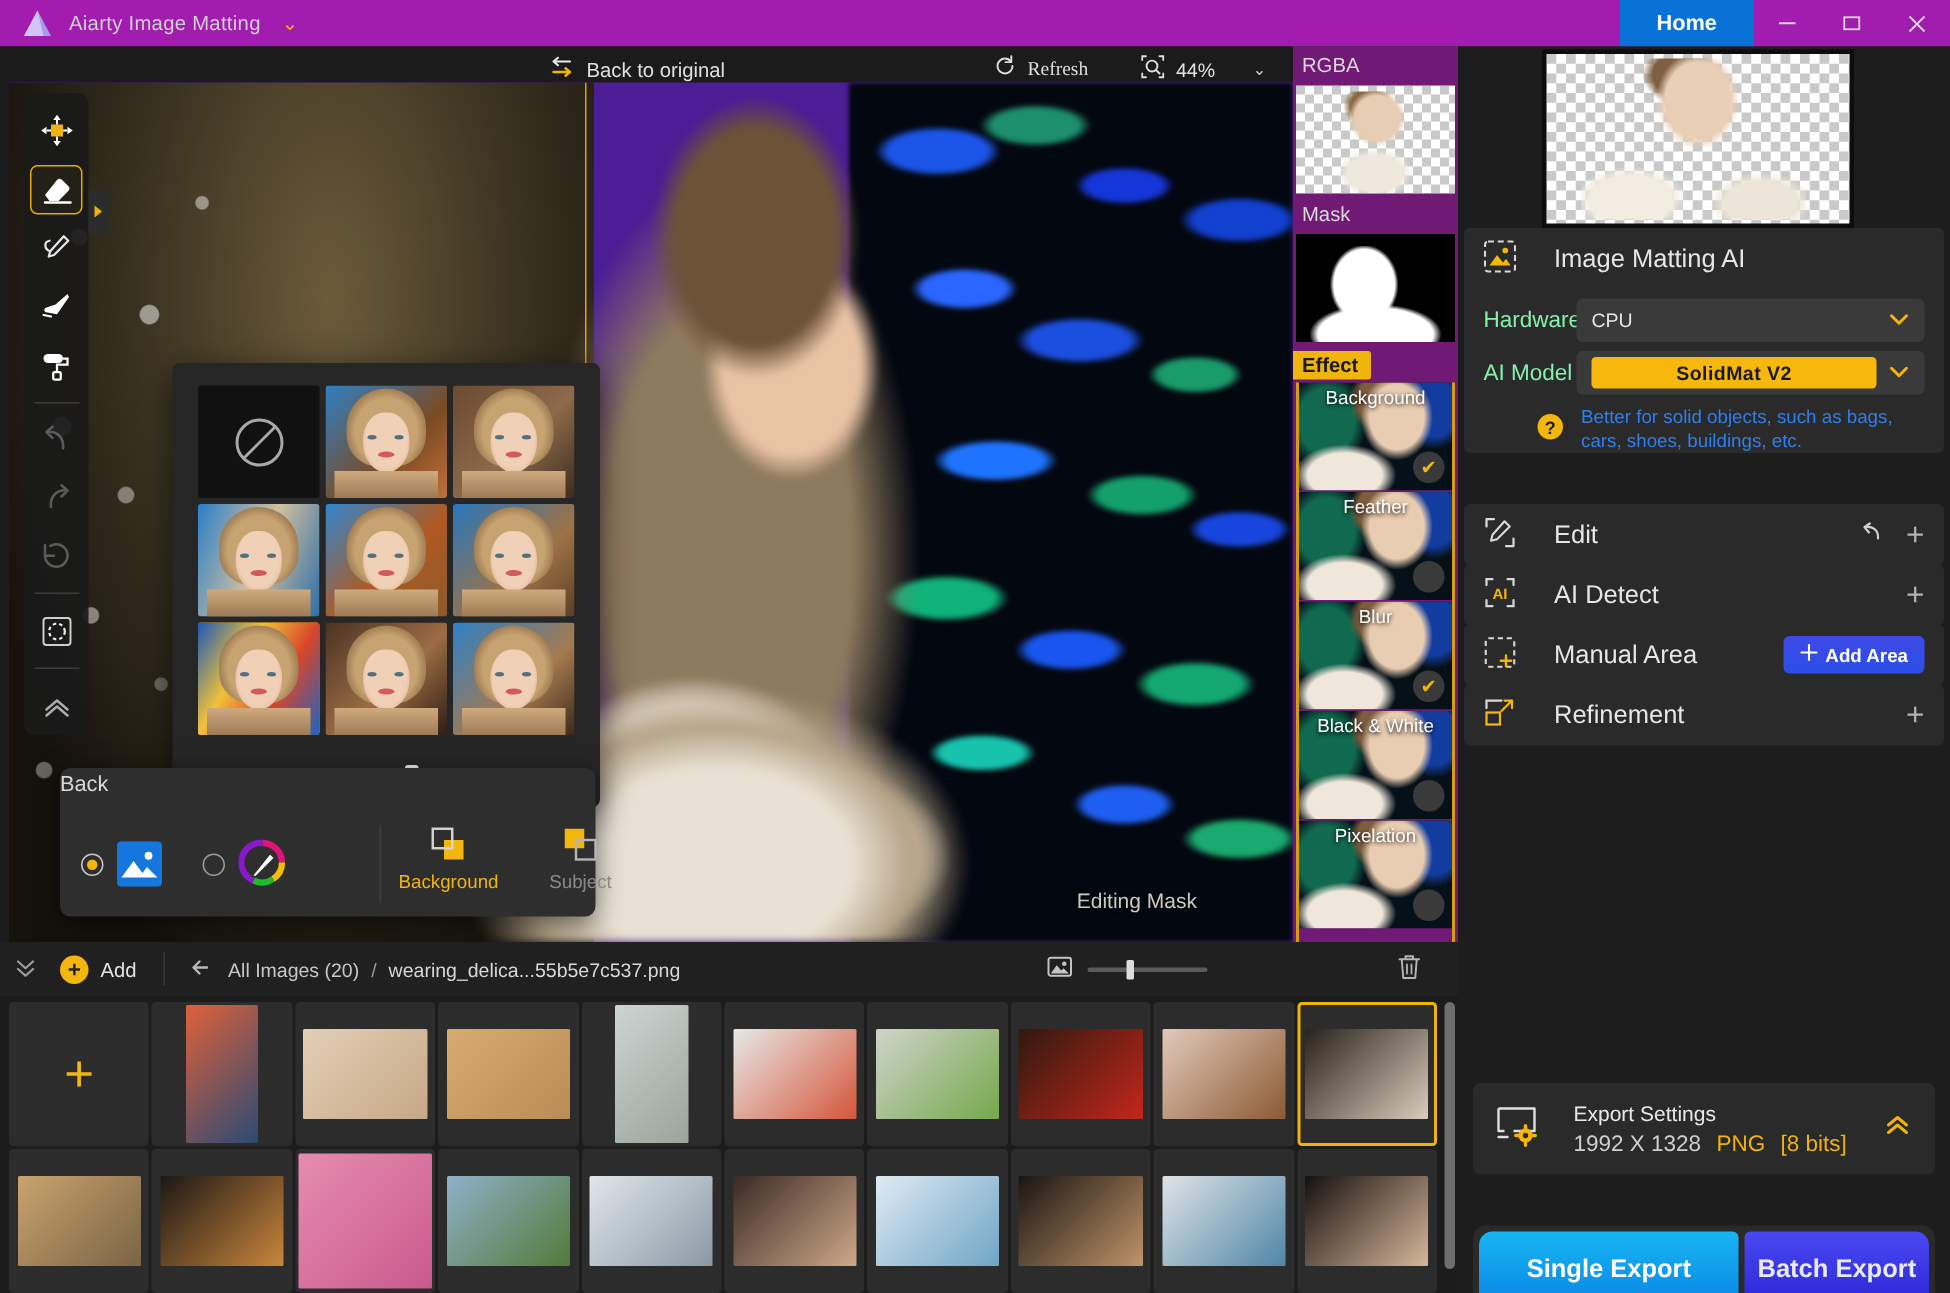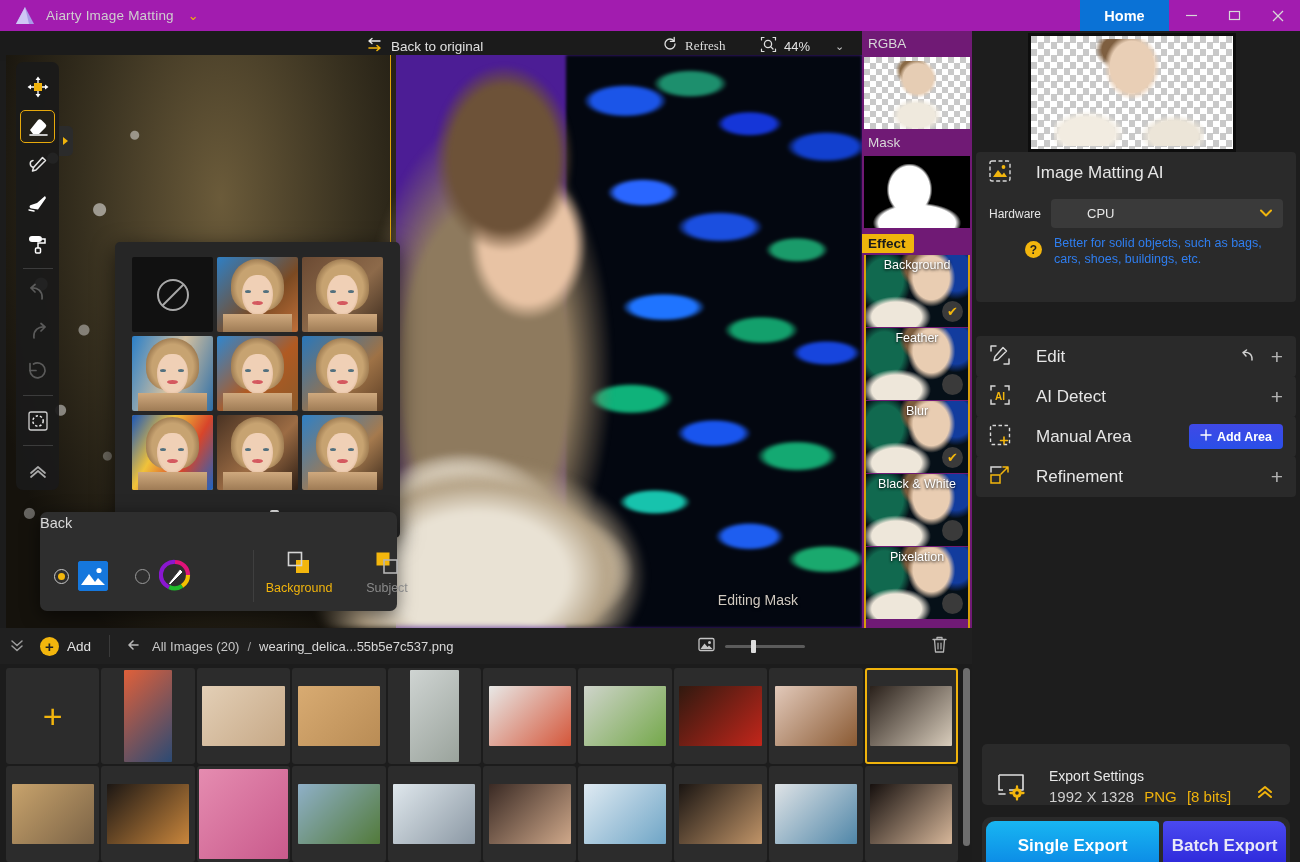--- a/index.html
+++ b/index.html
@@ -220,41 +220,41 @@
         radial-gradient(ellipse 30px 24px at 44% 10%, #7e5f40 0 60%, transparent 84%),
         radial-gradient(ellipse 44px 26px at 22% 88%, #f2ece1 0 62%, transparent 86%),
         radial-gradient(ellipse 40px 24px at 80% 90%, #ece5d8 0 60%, transparent 86%);}
   .sect{ position:absolute; left:4px; width:320px; background:#2a2a2a; border-radius:4px;}
   .sect-head{ height:41px; display:flex; align-items:center; padding:0 13px;}
   .sect-head .nm{ margin-left:25px; font-size:17px; color:#e6e6e6; flex:1;}
   .plus{ color:#b2b2b2; font-size:21px; cursor:pointer; line-height:1; font-weight:300;}
   .undo-ic{ color:#cfcfcf; font-size:15px; margin-right:15px; cursor:pointer;}
   #sect-matting{ top:121px; height:150px;}
   .row{ display:flex; align-items:center; padding:0 13px; margin-top:6px;}
-  .row .rl{ width:62px; font-size:12px; color:#e5e5e5; flex:none;}
+  .row .rl{ width:62px; font-size:15px; color:#86efac; flex:none;}
   .dd{ flex:1; height:29px; background:#3a3a3a; border-radius:4px;
        display:flex; align-items:center; padding:0 10px; cursor:pointer; position:relative;}
-  .dd .v{ font-size:13px; color:#e6e6e6; flex:1;margin-left:26px;}
+  .dd .v{ font-size:13px; color:#e6e6e6; flex:1;}
   .dd .cv{ color:#f1b50d; font-size:12px;}
   #dd-model .v{ flex:1; display:flex; justify-content:center;}
   #dd-model .pill{ background:#f6b80c; color:#1a1a1a; font-weight:bold; font-size:13px;
       border-radius:3px; padding:3px 0; width:100%; text-align:center; letter-spacing:.3px;}
   #help-row{ display:flex; align-items:flex-start; padding:7px 13px 0 13px;}
   #help-q{ width:17px; height:17px; border-radius:50%; background:#f3b60d; color:#1f1f1f;
       font-size:12px; font-weight:bold; display:flex; align-items:center; justify-content:center;
       margin-left:36px; margin-top:6px; flex:none; cursor:pointer;}
   #help-txt{ margin-left:12px; font-size:12.5px; color:#2f7ef0; line-height:16px;}
   #sect-edit{ top:305px; height:41px;}
   #sect-detect{ top:345px; height:41px;}
   #sect-manual{ top:385px; height:41px;}
   #sect-refine{ top:425px; height:41px;}
   #add-area-btn{ background:linear-gradient(180deg,#3f49e6,#2a4fe8); color:#fff; font-size:12.5px;
       font-weight:bold; border-radius:4px; padding:5px 11px; cursor:pointer; display:flex; align-items:center; gap:5px;}
-  #export-box{ position:absolute; left:10px; top:713px; width:308px; height:61px;
-      background:#2a2a2a; border-radius:5px; display:flex; align-items:flex-end; padding:0 15px;}
+  #export-box{ position:absolute; left:10px; top:691px; width:308px; height:61px;
+      background:#2a2a2a; border-radius:5px; display:flex; align-items:center; padding:0 15px;}
   #export-box .txts{ margin-left:18px; flex:1;}
   #export-title{ font-size:14px; color:#e8e8e8;}
   #export-sub{ margin-top:4px; font-size:15px; color:#cfcfcf;}
   #export-sub .fmt{ color:#f0b30c; margin-left:6px;}
   #export-sub .bits{ color:#f0b30c; margin-left:6px;}
   #export-collapse{ color:#f0b30c; font-size:17px; cursor:pointer;}
   #export-btns{ position:absolute; left:10px; top:786px; width:308px; height:58px;
       background:#2a2a2a; border-radius:9px; display:flex; align-items:center; padding:4px;}
   #btn-single{ flex:1.55; height:50px; border-radius:9px 4px 4px 9px;
       background:linear-gradient(180deg,#18b6f2,#0a85e4); display:flex; align-items:center; justify-content:center;
@@ -639,20 +639,33 @@
       <span class="rl">Hardware</span>
       <div class="dd" id="dd-hw">
         <span class="v">CPU</span>
         <span class="cv">
           <svg width="14" height="10" viewBox="0 0 14 10">
               <path d="M2 2.5 L7 7.5 L12 2.5" fill="none" stroke="#f1b50d" stroke-width="2" stroke-linecap="round" stroke-linejoin="round"></path>
             </svg>
         </span>
       </div>
     </div>
+    <div class="row">
+      <span class="rl">AI Model</span>
+      <div class="dd" id="dd-model">
+        <span class="v">
+            <span class="pill">SolidMat  V2</span>
+          </span>
+        <span class="cv" style="margin-left:8px">
+          <svg width="14" height="10" viewBox="0 0 14 10">
+              <path d="M2 2.5 L7 7.5 L12 2.5" fill="none" stroke="#f1b50d" stroke-width="2" stroke-linecap="round" stroke-linejoin="round"></path>
+            </svg>
+        </span>
+      </div>
+    </div>
     <div id="help-row">
       <div id="help-q">?</div>
       <div id="help-txt">Better for solid objects, such as bags, cars, shoes, buildings, etc.</div>
     </div>
   </div>
 
   <div class="sect" id="sect-edit">
     <div class="sect-head">
       <span>
         <svg width="22" height="22" viewBox="0 0 22 22">

